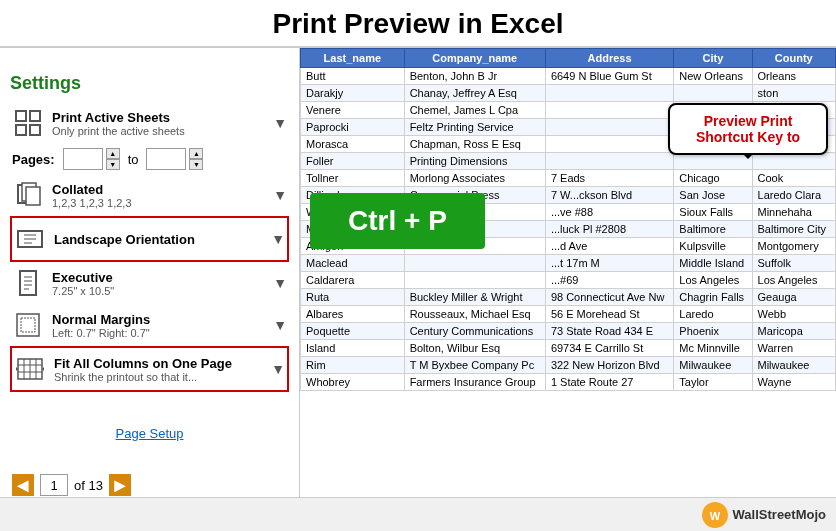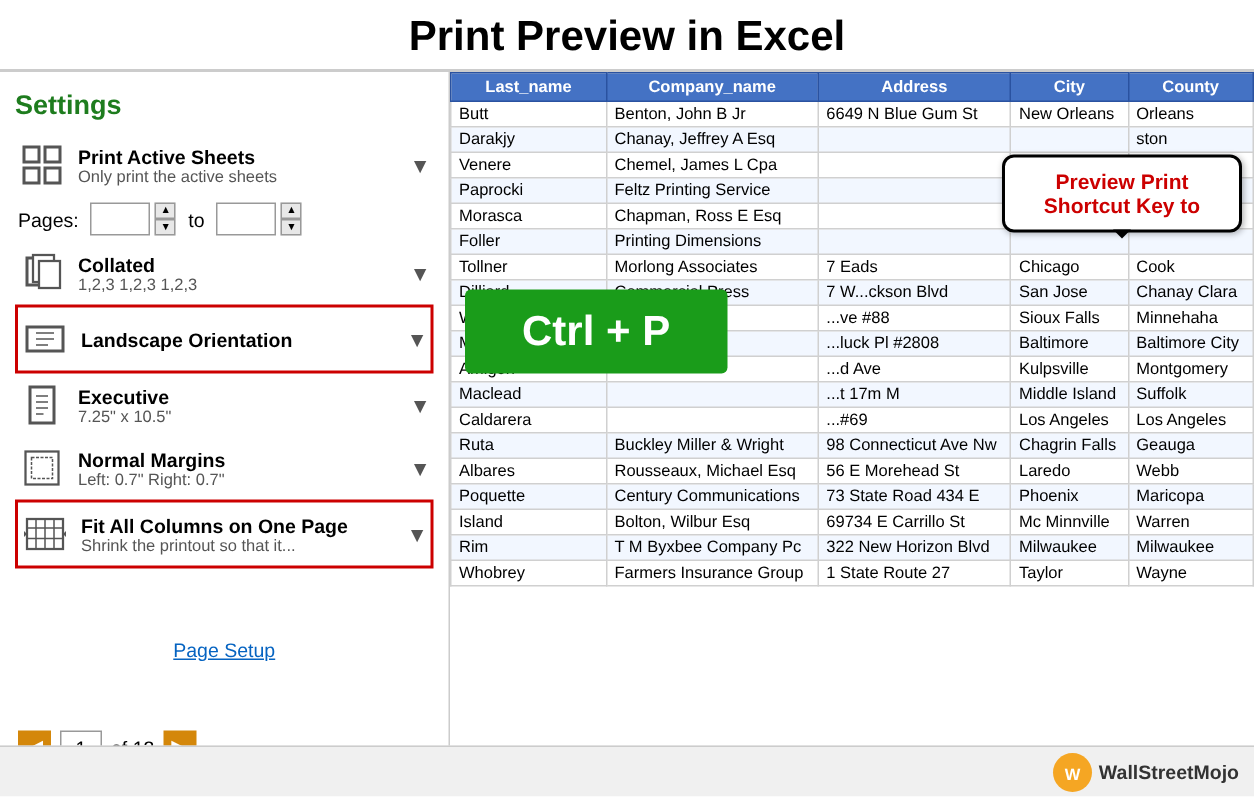--- a/index.html
+++ b/index.html
@@ -25,21 +25,21 @@
       display: flex;
       height: calc(531px - 52px);
     }
 
     
     .left-panel {
       width: 300px;
       min-width: 300px;
       border-top: 2px solid #ccc;
       border-right: 1px solid #ccc;
-      padding: 12px 10px;
+      padding: 25px 10px;
       font-size: 13px;
       background: #fff;
       display: flex;
       flex-direction: column;
       gap: 0px;
     }
 
     .settings-title {
       font-size: 18px;
       font-weight: bold;
@@ -100,21 +100,21 @@
     
     .pages-row {
       display: flex;
       align-items: center;
       gap: 4px;
       padding: 4px 2px;
       font-size: 13px;
     }
 
     .pages-label {
-      font-weight: normal;
+      font-weight: bold;
       margin-right: 4px;
     }
 
     .pages-input {
       width: 40px;
       height: 22px;
       border: 1px solid #999;
       text-align: center;
       font-size: 12px;
       display: flex;
@@ -545,21 +545,21 @@
               <td>Morlong Associates</td>
               <td>7 Eads</td>
               <td>Chicago</td>
               <td>Cook</td>
             </tr>
             <tr>
               <td>Dilliard</td>
               <td>Commercial Press</td>
               <td>7 W...ckson Blvd</td>
               <td>San Jose</td>
-              <td>Chanay Clara</td>
+              <td>Laredo Clara</td>
             </tr>
             <tr>
               <td>Wieser</td>
               <td></td>
               <td>...ve #88</td>
               <td>Sioux Falls</td>
               <td>Minnehaha</td>
             </tr>
             <tr>
               <td>Marrier</td>

